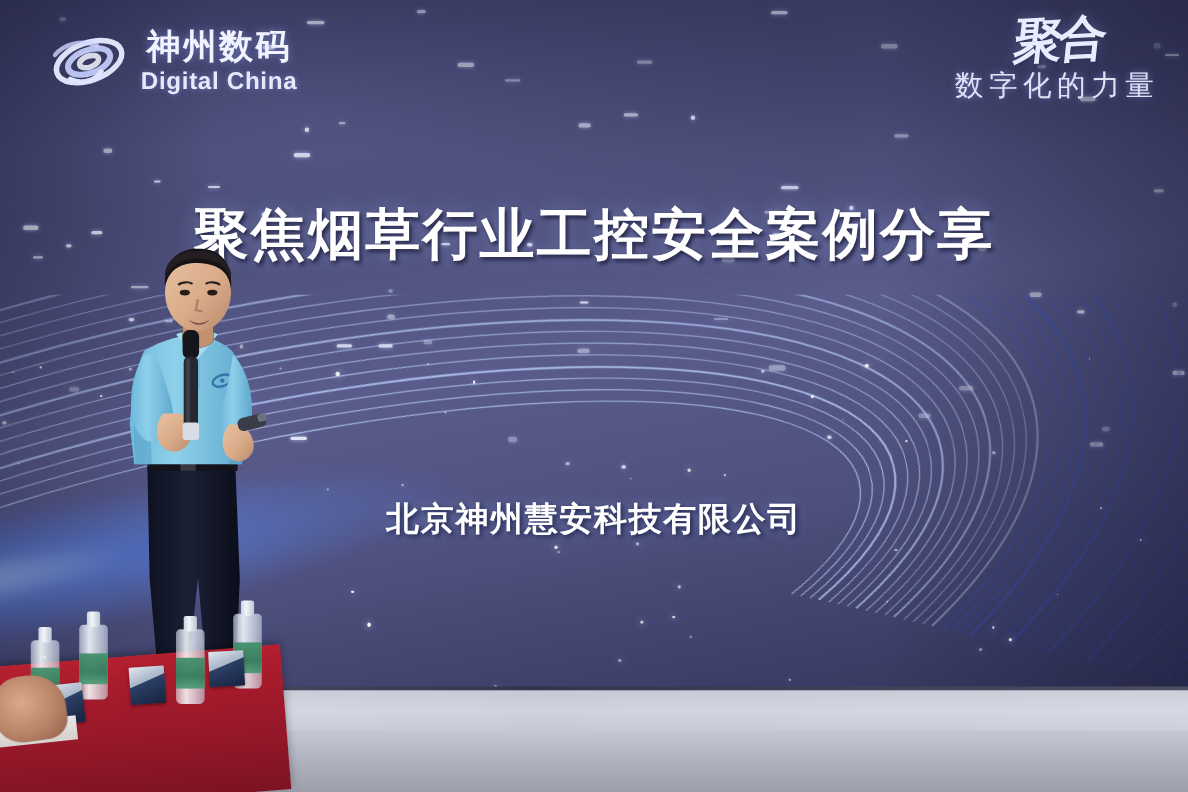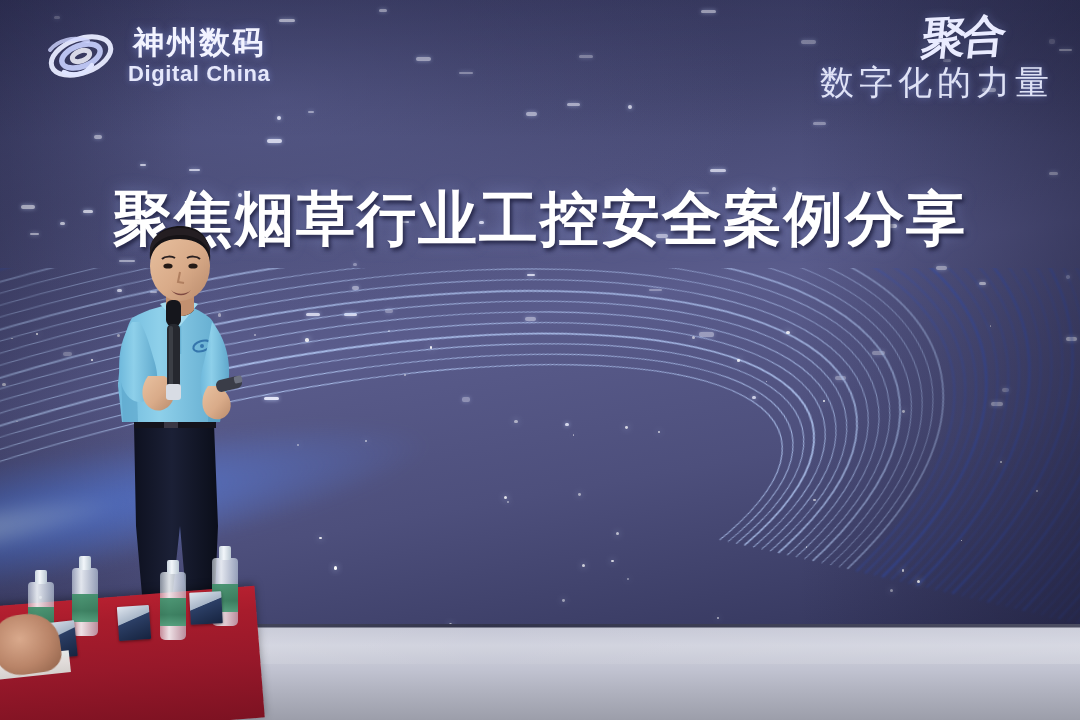--- a/index.html
+++ b/index.html
@@ -85,29 +85,29 @@
   #brand-calli {
     font-family:"DejaVu Serif", serif;
     font-size:44px; font-weight:bold; color:#e9ebff;
     letter-spacing:-4px;
     transform:skewX(-9deg) rotate(-3deg);
     text-shadow:1px 2px 6px rgba(20,20,50,.7), 0 0 10px rgba(170,190,255,.45);
     line-height:.95;
     margin-right:52px;
   }
   #brand-sub {
-    font-size:34px; color:#dfe2f6; letter-spacing:5px;
+    font-size:26px; color:#dfe2f6; letter-spacing:5px;
     margin-top:2px; font-weight:500;
     text-shadow:0 0 7px rgba(150,170,255,.5);
   }
 
   #slide-title {
     position:absolute; left:0; right:0; top:180px;
     text-align:center;
-    font-size:59px; font-weight:bold; color:#ffffff;
+    font-size:50px; font-weight:bold; color:#ffffff;
     letter-spacing:2px;
     text-shadow:
       2px 3px 4px rgba(18,18,45,.75),
       0 0 16px rgba(165,185,255,.35);
   }
   #slide-date {
     position:absolute; left:0; right:0; top:346px;
     text-align:center;
     font-size:31px; font-weight:bold; color:#fdfdff;
     letter-spacing:1px;
@@ -370,20 +370,21 @@
         <div id="logo-en">Digital China</div>
       </div>
     </div>
 
     <div id="brand-right">
       <div id="brand-calli">聚合</div>
       <div id="brand-sub">数字化的力量</div>
     </div>
 
     <div id="slide-title">聚焦烟草行业工控安全案例分享</div>
+    <div id="slide-company">北京神州慧安科技有限公司</div>
   </div>
 
   <div id="stage-floor">
     <div id="floor-sheen"></div>
   </div>
 
   <div id="speaker">
     <svg width="176" height="400" viewBox="0 0 176 400">
       <defs>
         <linearGradient id="shirtG" x1="0" y1="0" x2="1" y2="0">

